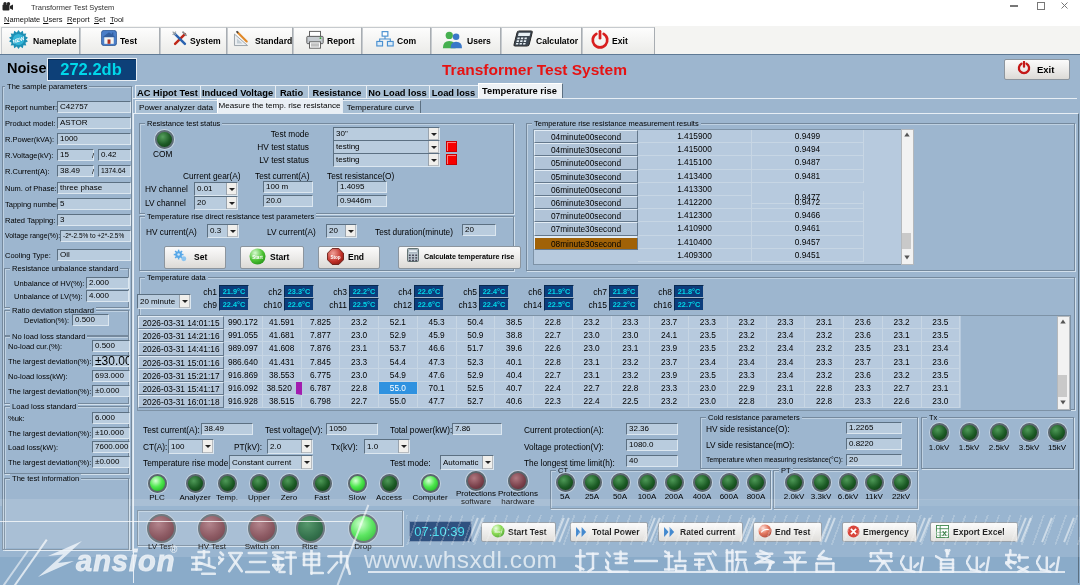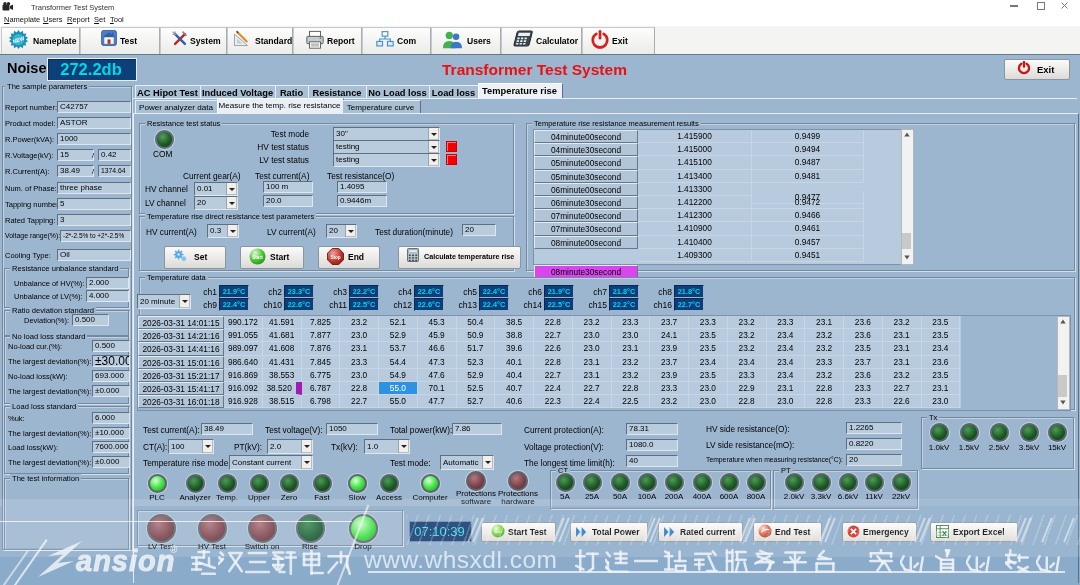--- a/index.html
+++ b/index.html
@@ -363,21 +363,21 @@
 <div class="cell" style="left:752px;top:196.0px;width:112px;height:13.2px;line-height:13.2px;border-right:1px solid #c7d6e4;border-bottom:1px solid #c7d6e4;">0.9472</div>
 <div class="cell" style="left:534px;top:209.2px;width:104px;height:13.2px;line-height:13.2px;background:#b1c4d8;border:1px solid;border-color:#e2ecf5 #64788c #64788c #e2ecf5;">07minute00second</div>
 <div class="cell" style="left:638px;top:209.2px;width:114px;height:13.2px;line-height:13.2px;border-right:1px solid #c7d6e4;border-bottom:1px solid #c7d6e4;">1.412300</div>
 <div class="cell" style="left:752px;top:209.2px;width:112px;height:13.2px;line-height:13.2px;border-right:1px solid #c7d6e4;border-bottom:1px solid #c7d6e4;">0.9466</div>
 <div class="cell" style="left:534px;top:222.39999999999998px;width:104px;height:13.2px;line-height:13.2px;background:#b1c4d8;border:1px solid;border-color:#e2ecf5 #64788c #64788c #e2ecf5;">07minute30second</div>
 <div class="cell" style="left:638px;top:222.39999999999998px;width:114px;height:13.2px;line-height:13.2px;border-right:1px solid #c7d6e4;border-bottom:1px solid #c7d6e4;">1.410900</div>
 <div class="cell" style="left:752px;top:222.39999999999998px;width:112px;height:13.2px;line-height:13.2px;border-right:1px solid #c7d6e4;border-bottom:1px solid #c7d6e4;">0.9461</div>
 <div class="cell" style="left:534px;top:235.6px;width:104px;height:13.2px;line-height:13.2px;background:#b1c4d8;border:1px solid;border-color:#e2ecf5 #64788c #64788c #e2ecf5;">08minute00second</div>
 <div class="cell" style="left:638px;top:235.6px;width:114px;height:13.2px;line-height:13.2px;border-right:1px solid #c7d6e4;border-bottom:1px solid #c7d6e4;">1.410400</div>
 <div class="cell" style="left:752px;top:235.6px;width:112px;height:13.2px;line-height:13.2px;border-right:1px solid #c7d6e4;border-bottom:1px solid #c7d6e4;">0.9457</div>
-<div class="cell" style="left:534px;top:265px;width:104px;height:13.2px;line-height:13.2px;background:#d946ef;border:1px solid;border-color:#e2ecf5 #64788c #64788c #e2ecf5;">08minute30second</div>
+<div class="cell" style="left:534px;top:237px;width:104px;height:13.2px;line-height:13.2px;background:#a16207;border:1px solid;border-color:#e2ecf5 #64788c #64788c #e2ecf5;">08minute30second</div>
 <div class="cell" style="left:638px;top:248.8px;width:114px;height:13.2px;line-height:13.2px;border-right:1px solid #c7d6e4;border-bottom:1px solid #c7d6e4;">1.409300</div>
 <div class="cell" style="left:752px;top:248.8px;width:112px;height:13.2px;line-height:13.2px;border-right:1px solid #c7d6e4;border-bottom:1px solid #c7d6e4;">0.9451</div>
 <div class="abs" style="left:901px;top:129px;width:11px;height:134px;background:#f2f2f2;border:1px solid #b4b8bc;"></div>
     <svg class="abs" style="left:903.5px;top:132px" width="6" height="5" viewBox="0 0 6 5">
       <path d="M3 0.5 L5.7 4.5 L0.3 4.5 Z" fill="#555"></path>
     </svg>
     <svg class="abs" style="left:903.5px;top:255px" width="6" height="5" viewBox="0 0 6 5">
       <path d="M3 4.5 L5.7 0.5 L0.3 0.5 Z" fill="#555"></path>
     </svg>
     <div class="abs" style="left:902px;top:233px;width:9px;height:16px;background:#c9c9c9;"></div>
@@ -595,25 +595,28 @@
 <div class="cmb" style="left:229px;top:455px;width:82px;height:13px;">
       <span class="tx" style="top:2px;">Constant current</span>
       <span class="bt"></span>
     </div>
 <div class="lab" style="left:390px;top:458px;font-size:8.3px;">Test mode:</div>
 <div class="cmb" style="left:440px;top:455px;width:52px;height:13px;">
       <span class="tx" style="top:2px;">Automatic</span>
       <span class="bt"></span>
     </div>
 <div class="lab" style="left:524px;top:425px;font-size:8.3px;">Current protection(A):</div>
-<div class="inp" style="left:626px;top:423px;width:46px;height:10px;line-height:10px;">78.31</div>
+<div class="inp" style="left:626px;top:423px;width:46px;height:10px;line-height:10px;">32.36</div>
 <div class="lab" style="left:524px;top:442px;font-size:8.3px;">Voltage protection(V):</div>
 <div class="inp" style="left:626px;top:439px;width:46px;height:10px;line-height:10px;">1080.0</div>
 <div class="lab" style="left:524px;top:458px;font-size:8.3px;">The longest time limit(h):</div>
 <div class="inp" style="left:626px;top:455px;width:46px;height:10px;line-height:10px;">40</div>
+<div class="grp" style="left:700px;top:417px;width:216px;height:50px;">
+      <div class="glab">Cold resistance parameters</div>
+    </div>
 <div class="lab" style="left:706px;top:424px;font-size:8.3px;">HV side resistance(O):</div>
 <div class="inp" style="left:846px;top:422px;width:50px;height:10px;line-height:10px;">1.2265</div>
 <div class="lab" style="left:706px;top:440px;font-size:8.3px;">LV side resistance(mO):</div>
 <div class="inp" style="left:846px;top:438px;width:50px;height:10px;line-height:10px;">0.8220</div>
 <div class="lab" style="left:706px;top:456px;font-size:6.8px;">Temperature when measuring resistance(°C):</div>
 <div class="inp" style="left:846px;top:454px;width:50px;height:10px;line-height:10px;">20</div>
 <div class="grp" style="left:921px;top:417px;width:151px;height:50px;">
       <div class="glab">Tx</div>
     </div>
 <div class="led" style="left:929.5px;top:422.5px;width:15px;height:15px;border:2px solid #5b666d;background:radial-gradient(circle at 38% 32%, #4f9a58 0%, #1b5a24 55%, #0c3511 100%);box-shadow:0 0 0 1px #c2d1df;"></div>

